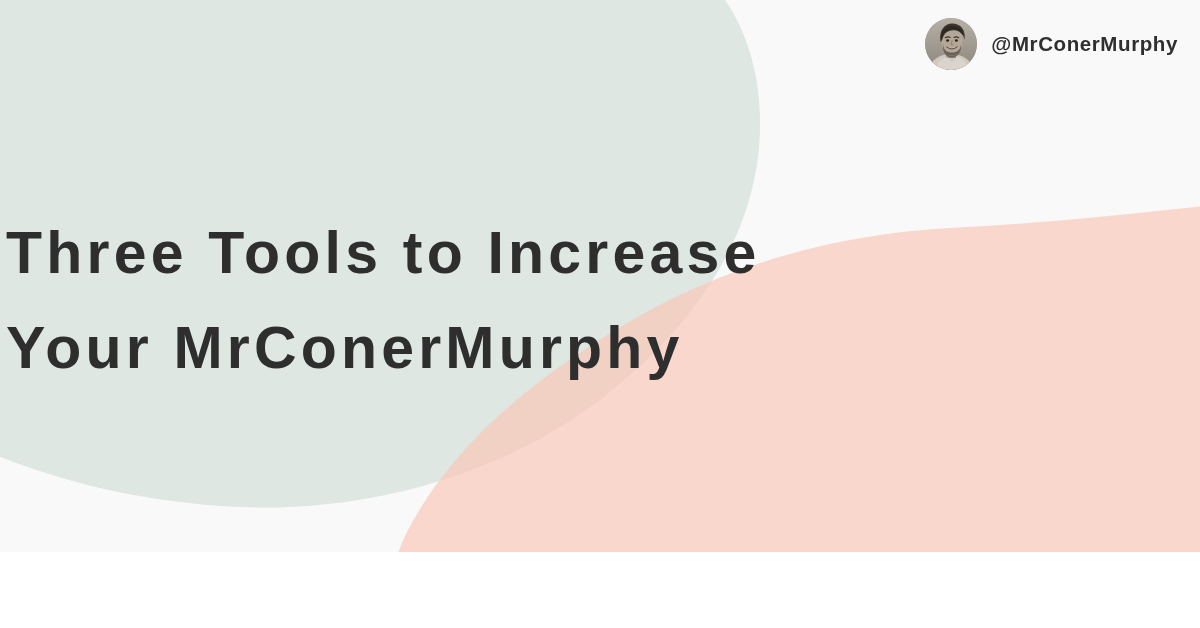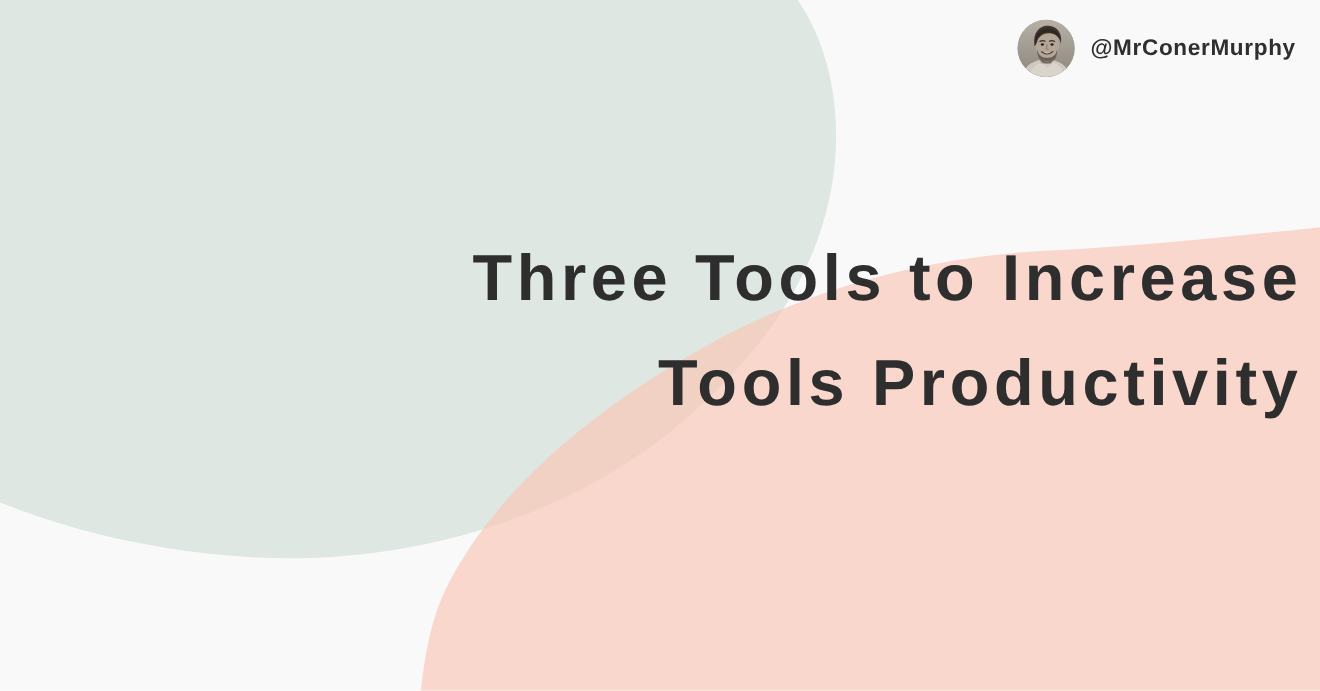--- a/index.html
+++ b/index.html
@@ -5,21 +5,21 @@
 <style>
   html, body {
     margin: 0;
     padding: 0;
     background: #ffffff;
   }
 
   .canvas {
     position: relative;
     width: 1200px;
-    height: 628px;
+    height: 552px;
     overflow: hidden;
     background: #F9F9F9;
     font-family: "Liberation Sans", "DejaVu Sans", sans-serif;
   }
 
   
   .blob-layer {
     position: absolute;
     inset: 0;
     width: 1200px;
@@ -58,21 +58,21 @@
     white-space: nowrap;
   }
 
   
   .headline {
     position: absolute;
     left: 0;
     right: 16px;
     top: 166px;
     z-index: 4;
-    text-align: right;
+    text-align: left;
     color: #2E2E2E;
     font-size: 59px;
     font-weight: 700;
     line-height: 95px;
     letter-spacing: 4.2px;
     padding-left: 6px;
     box-sizing: border-box;
   }
 
   .headline .line { display: block; white-space: nowrap; }
@@ -146,16 +146,16 @@
 
           <path d="M 10,52 C 12,44 18,40 22,38.5 L 27,44 L 32,38.5 C 36,40 42,44 44,52 Z" fill="#e3ded6" opacity="0.55"></path>
         </g>
       </svg>
     </div>
     <span class="handle">@MrConerMurphy</span>
   </div>
 
   <h1 class="headline">
     <span class="line">Three Tools to Increase</span>
-    <span class="line">Tools Productivity</span>
+    <span class="line">Your MrConerMurphy</span>
   </h1>
 
 </div>
 
 </body></html>

